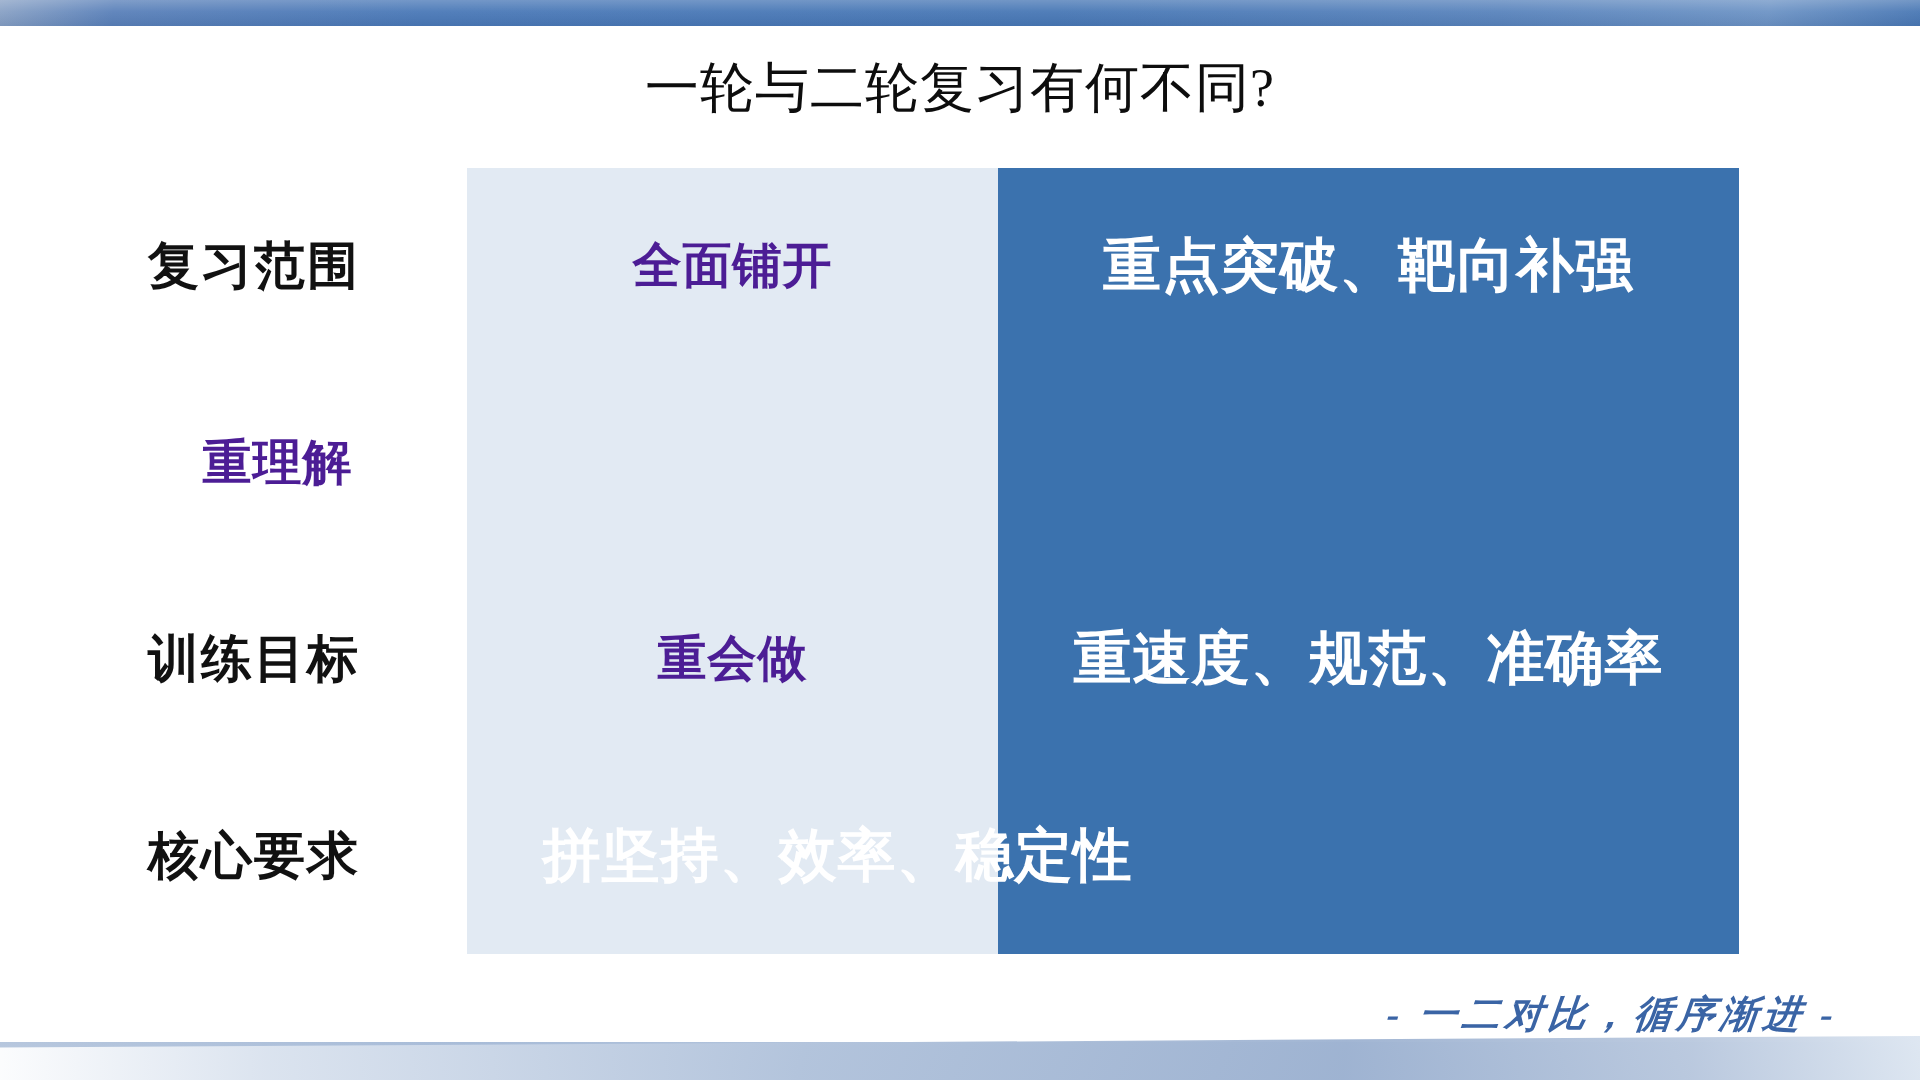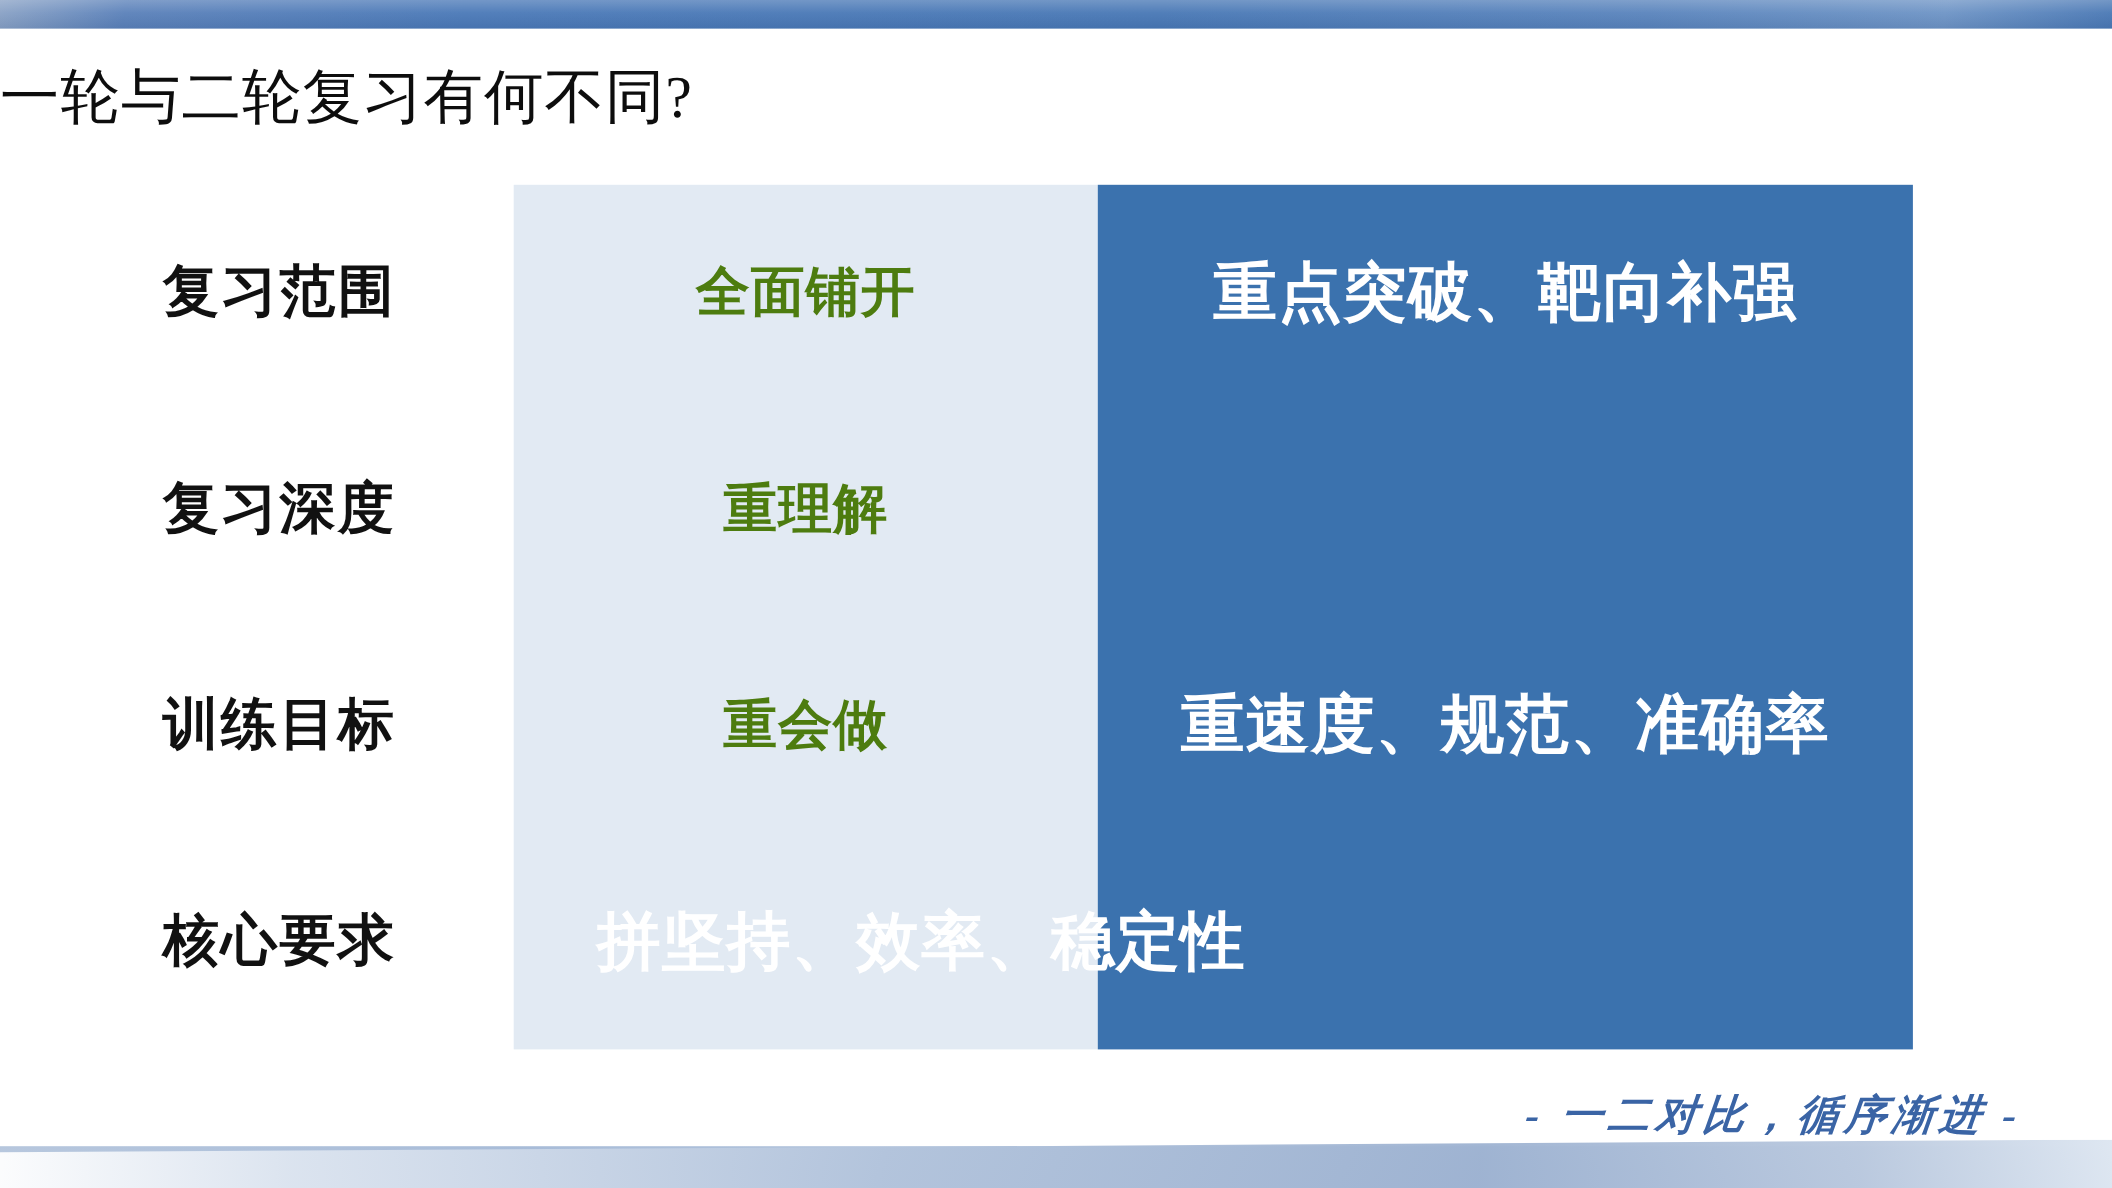--- a/index.html
+++ b/index.html
@@ -72,21 +72,21 @@
     clip-path: polygon(0 26%, 100% 0%, 100% 100%, 0 100%);
     opacity: 0.95;
   }
 
   
   .title {
     position: absolute;
     top: 58px;
     left: 0;
     width: 1920px;
-    text-align: left;
+    text-align: center;
     font-family: "Liberation Serif", "DejaVu Serif", serif;
     font-size: 54px;
     line-height: 60px;
     color: #0d0d0d;
     letter-spacing: 1px;
     white-space: nowrap;
   }
 
   
   .table-wrap {
@@ -143,21 +143,21 @@
     color: #111111;
     letter-spacing: 2px;
     white-space: nowrap;
   }
   .cell-first {
     width: 531px;
     font-family: "Liberation Serif", "DejaVu Serif", serif;
     font-weight: bold;
     font-size: 49px;
     line-height: 54px;
-    color: #4d7c0f;
+    color: #4c1d95;
     letter-spacing: 1px;
     white-space: nowrap;
   }
   .cell-second {
     width: 741px;
     font-family: "Liberation Serif", "DejaVu Serif", serif;
     font-weight: bold;
     font-size: 58px;
     line-height: 54px;
     color: #ffffff;
@@ -199,21 +199,20 @@
 
     <div class="rows">
 
       <div class="row">
         <div class="cell cell-label">复习范围</div>
         <div class="cell cell-first">全面铺开</div>
         <div class="cell cell-second">重点突破、靶向补强</div>
       </div>
 
       <div class="row">
-        <div class="cell cell-label">复习深度</div>
         <div class="cell cell-first">重理解</div>
       </div>
 
       <div class="row">
         <div class="cell cell-label">训练目标</div>
         <div class="cell cell-first">重会做</div>
         <div class="cell cell-second">重速度、规范、准确率</div>
       </div>
 
       <div class="row">

